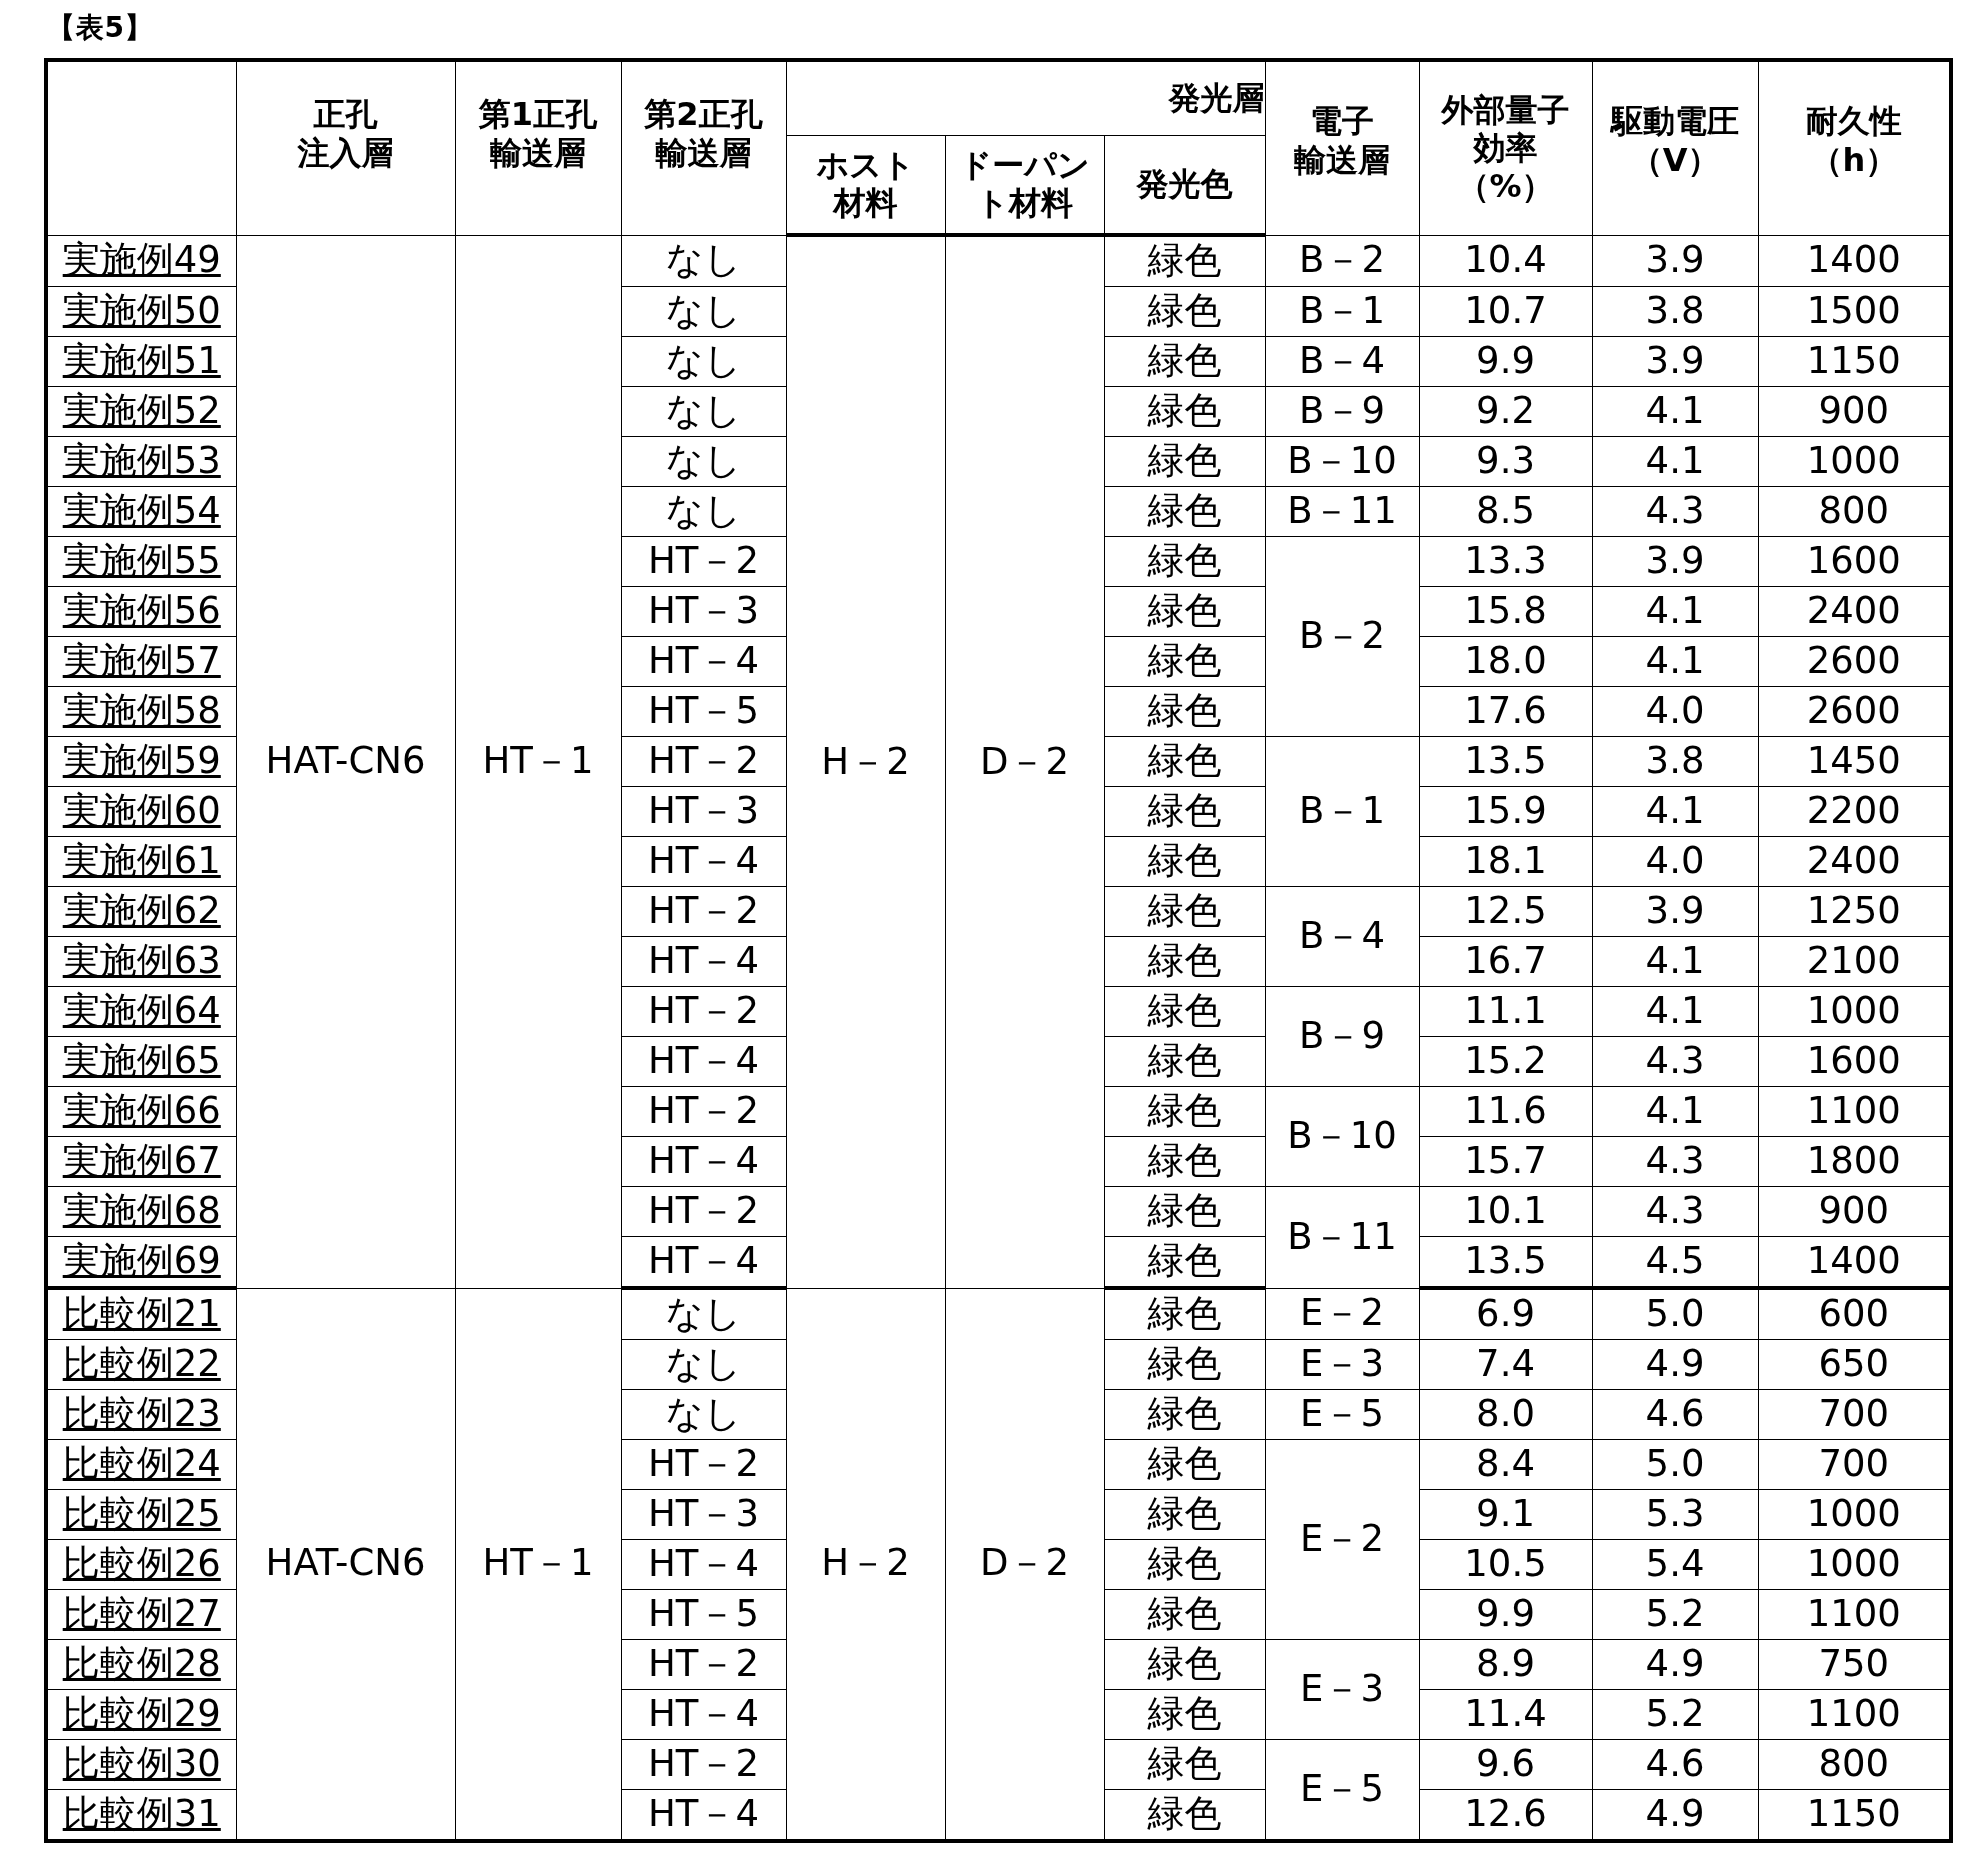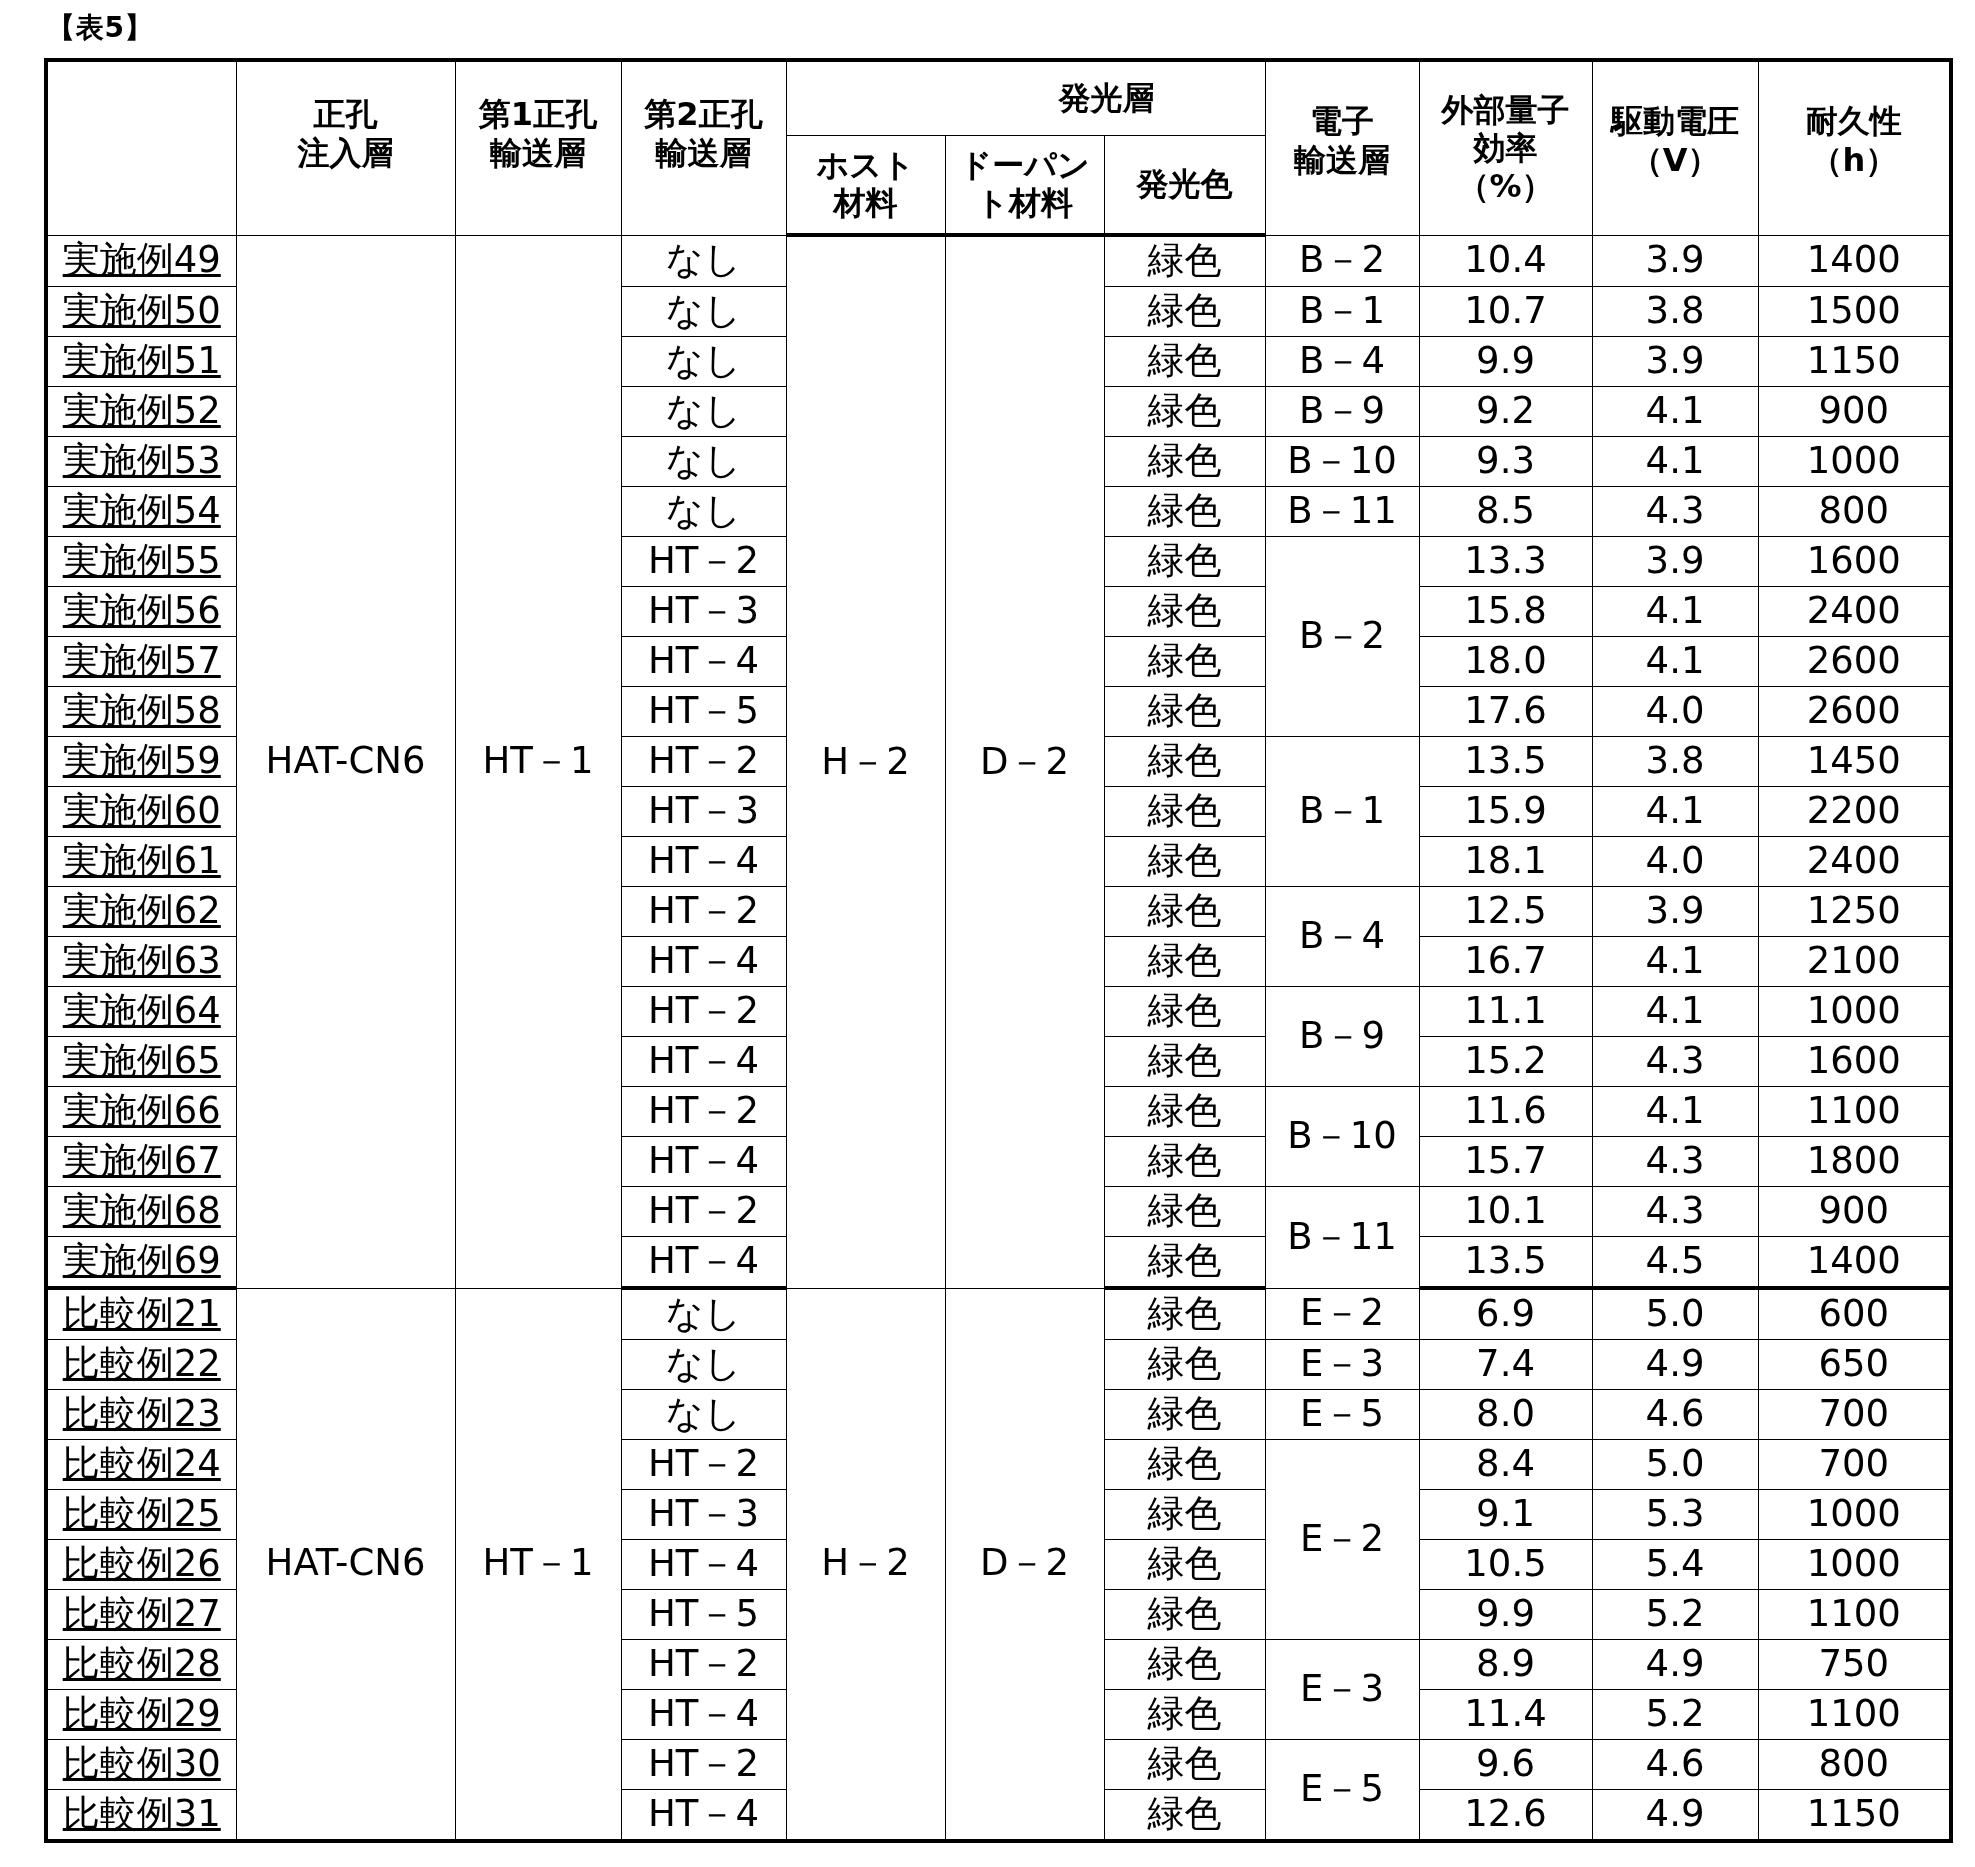--- a/index.html
+++ b/index.html
@@ -42,21 +42,21 @@
   </colgroup>
   <thead>
     <tr class="hdr-row1" style="height:75px">
       <th class="corner" rowspan="2"></th>
       <th rowspan="2" style="white-space:pre-line;vertical-align:middle;padding-bottom:29.5px">正孔
 注入層</th>
       <th rowspan="2" style="white-space:pre-line;padding-bottom:29.5px">第1正孔
 輸送層</th>
       <th rowspan="2" style="white-space:pre-line;padding-bottom:29.5px">第2正孔
 輸送層</th>
-      <th colspan="3" style="text-align:center;padding-left:162px">発光層</th>
+      <th colspan="3" style="text-align:right;padding-left:162px">発光層</th>
       <th rowspan="2" style="white-space:pre-line;padding-bottom:14.8px">電子
 輸送層</th>
       <th rowspan="2" style="white-space:pre-line">外部量子
 効率
 （%）</th>
       <th rowspan="2" style="white-space:pre-line;padding-bottom:14.8px">駆動電圧
 （V）</th>
       <th rowspan="2" style="white-space:pre-line;padding-bottom:14.8px">耐久性
 （h）</th>
     </tr>

